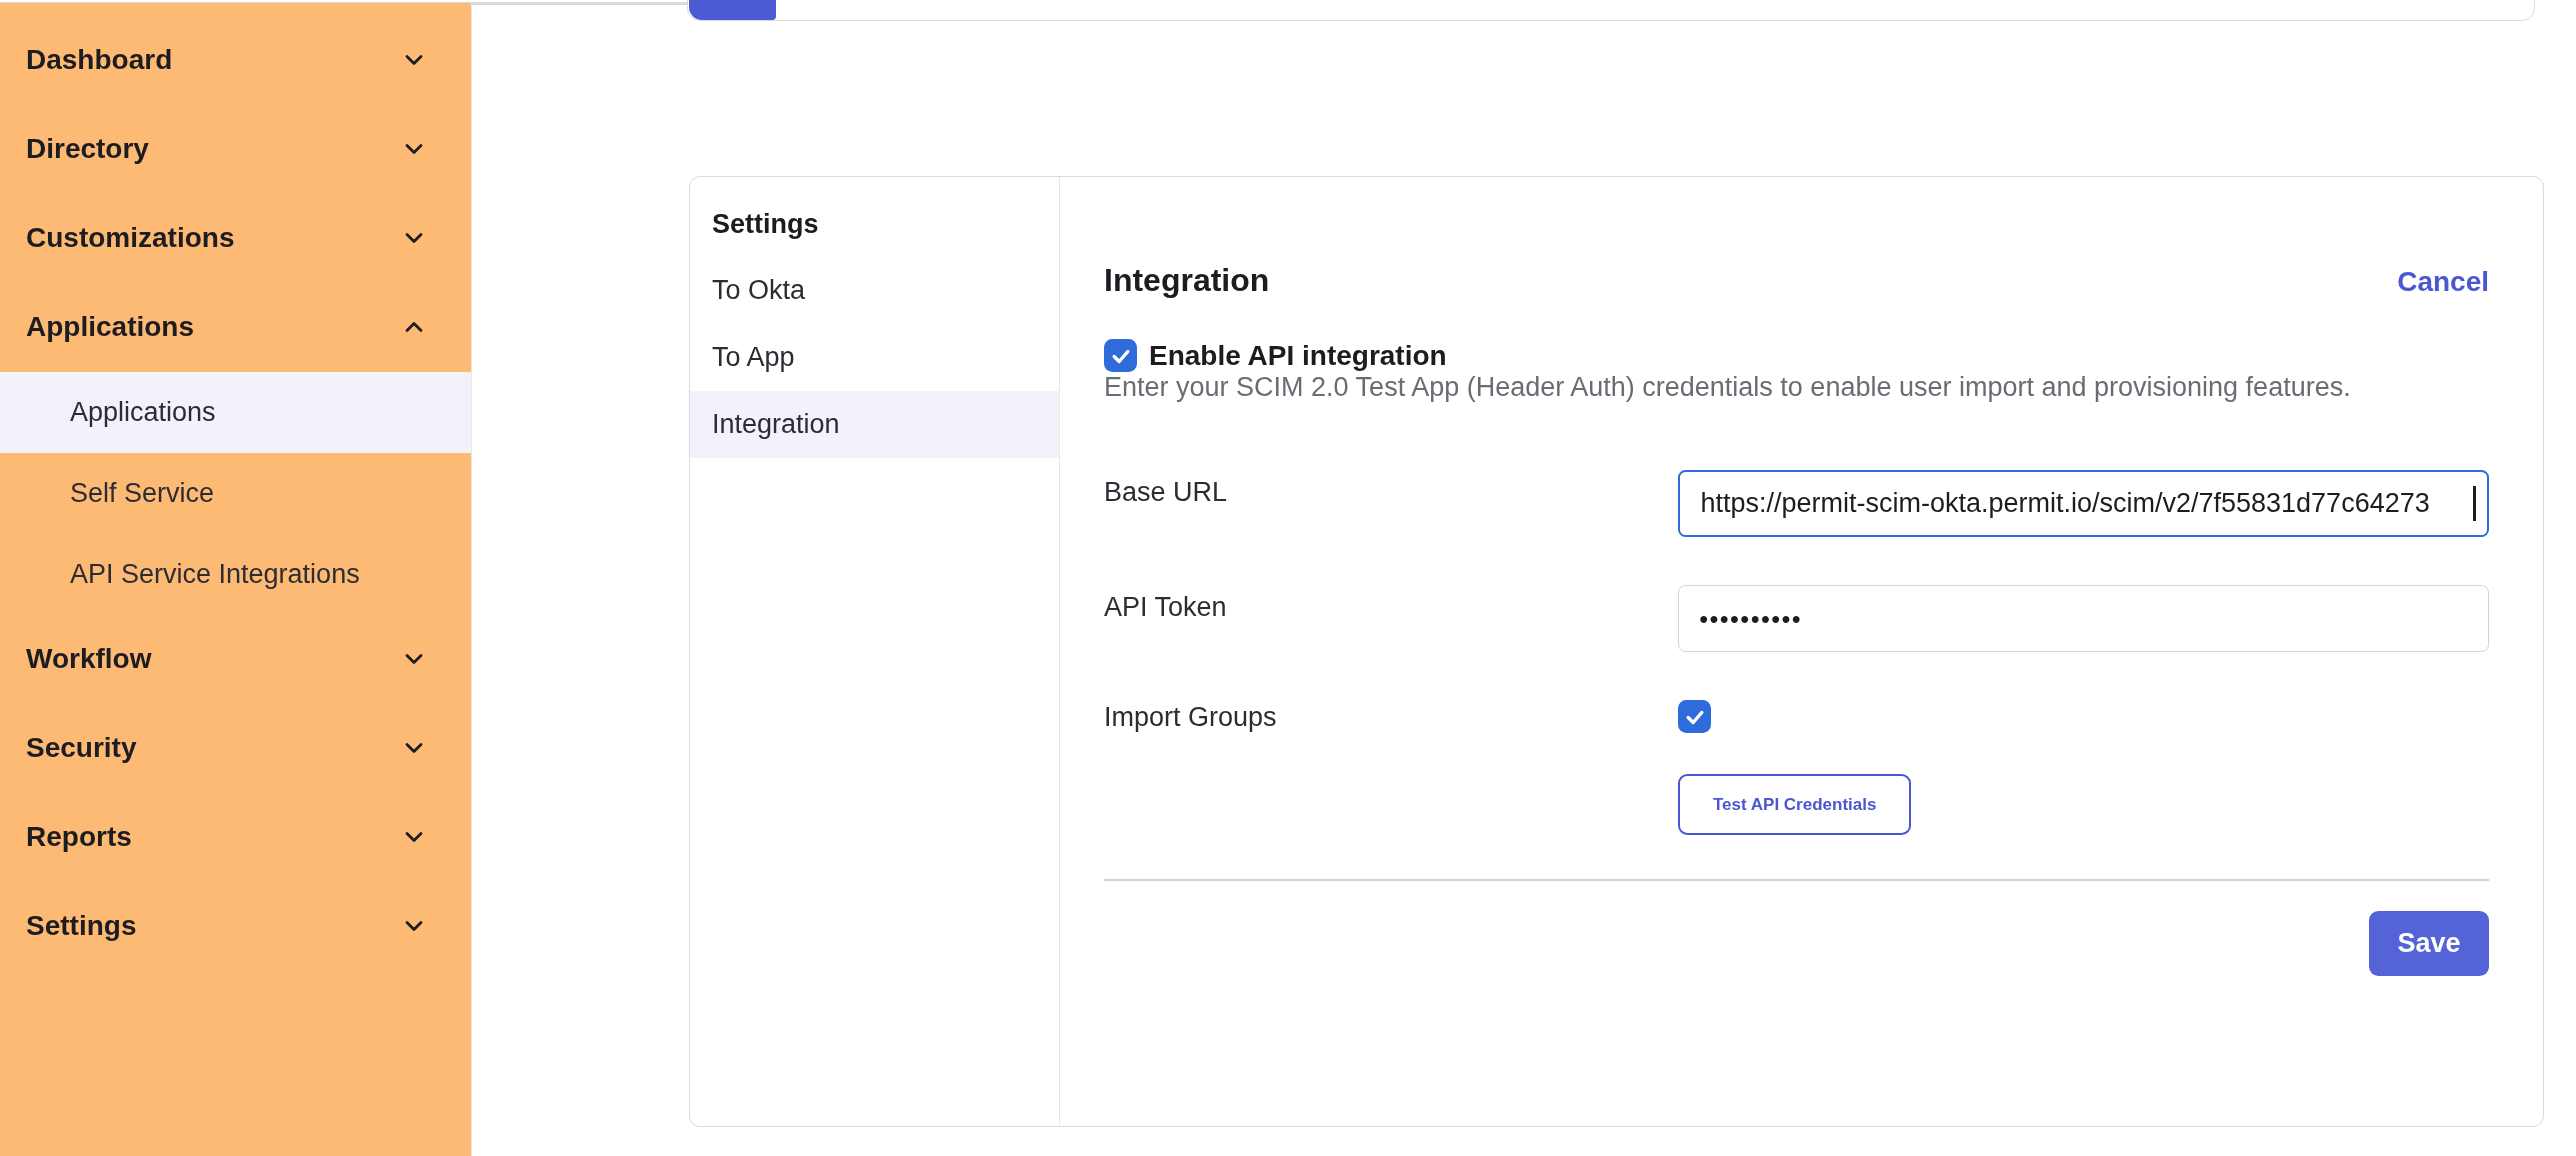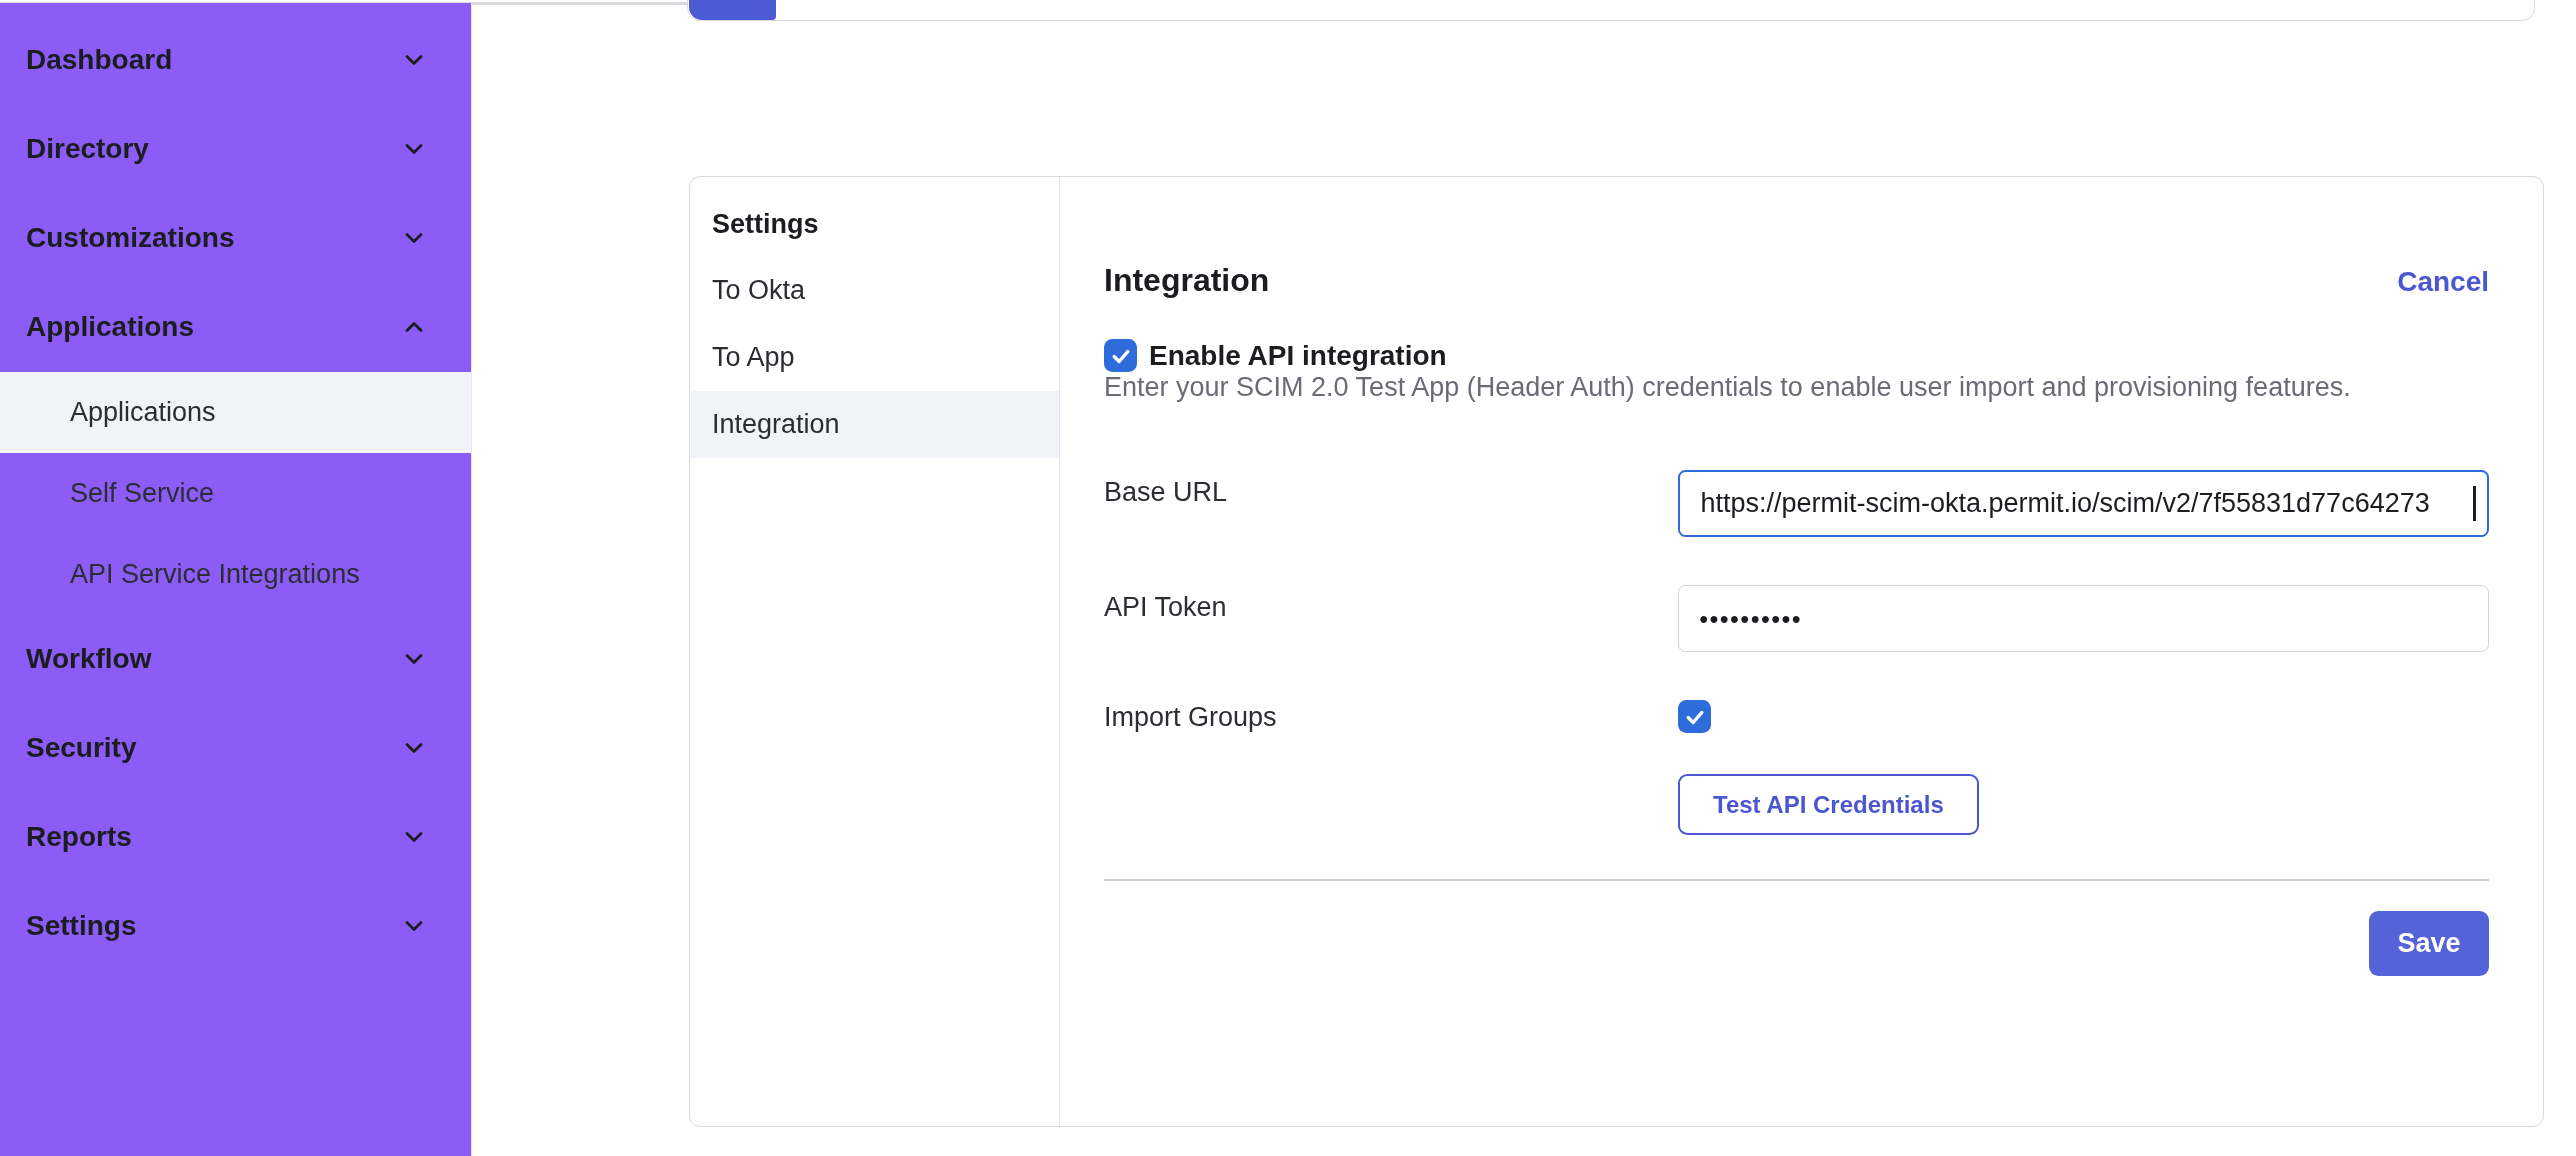--- a/index.html
+++ b/index.html
@@ -23,21 +23,21 @@
   .top-hairline{position:absolute;left:0;top:1.9px;width:689px;height:2.8px;background:var(--border);}
 
   
   .top-card{position:absolute;left:687px;top:-43px;width:1848px;height:64px;background:#fff;
     border:1.9px solid var(--border);border-radius:13px;}
   .top-card-activetab{position:absolute;left:689px;top:0;width:87px;height:20.4px;
     background:var(--accent);border-radius:0 0 3.7px 13px;}
 
   
   .sidebar{position:absolute;left:0;top:2.8px;width:472px;height:1154px;border-right:1.9px solid var(--divider);
-    padding-top:13px;background:#8b5cf6;}
+    padding-top:13px;background:#fdba74;}
   .side-item{display:flex;align-items:center;justify-content:space-between;height:89px;
     padding:0 43px 0 26px;font-size:28px;font-weight:700;color:var(--text-dark);cursor:pointer;}
   .side-sub{display:flex;align-items:center;height:81px;padding-left:70px;font-size:27px;
     font-weight:400;color:var(--text-body);cursor:pointer;}
   .side-sub.selected{background:var(--selected-bg);}
   .chev{width:28px;height:28px;flex:none;}
   .chev svg{width:28px;height:28px;display:block;}
 
   
   .tabbar{position:absolute;left:687px;top:0;width:1857px;height:125px;border-bottom:1.9px solid var(--border);
@@ -81,21 +81,21 @@
     font-family:"Liberation Sans",sans-serif;font-size:27px;color:var(--text-dark);padding:0 20.4px;outline:none;}
   .text-input.focused{border:2.8px solid var(--checkbox-blue);}
   .text-input.masked{font-weight:700;letter-spacing:1.9px;font-size:24px;}
   .text-caret{position:absolute;right:13px;top:15.7px;width:2.8px;height:35px;background:var(--text-dark);}
 
   .groups-row{margin-top:48px;}
   .groups-row .form-label{padding-top:1.9px;}
 
   .test-btn-row{margin-top:41px;padding-left:574px;}
   .test-btn{height:61px;padding:0 33px;background:#fff;border:2.8px solid var(--accent-text);
-    border-radius:9.3px;font-family:"Liberation Sans",sans-serif;font-size:24px;font-weight:700;
+    border-radius:9.3px;font-family:"Liberation Sans",sans-serif;font-size:17px;font-weight:700;
     color:var(--accent-text);cursor:pointer;}
 
   .content-divider{margin-top:44px;height:1.9px;background:#cfcfd4;}
 
   .save-row{margin-top:30px;display:flex;justify-content:flex-end;}
   .save-btn{width:120px;height:65px;background:var(--save-bg);border:none;border-radius:9.3px;
     font-family:"Liberation Sans",sans-serif;font-size:27px;font-weight:700;color:#fff;cursor:pointer;}
 </style>
 </head>
 <body>

